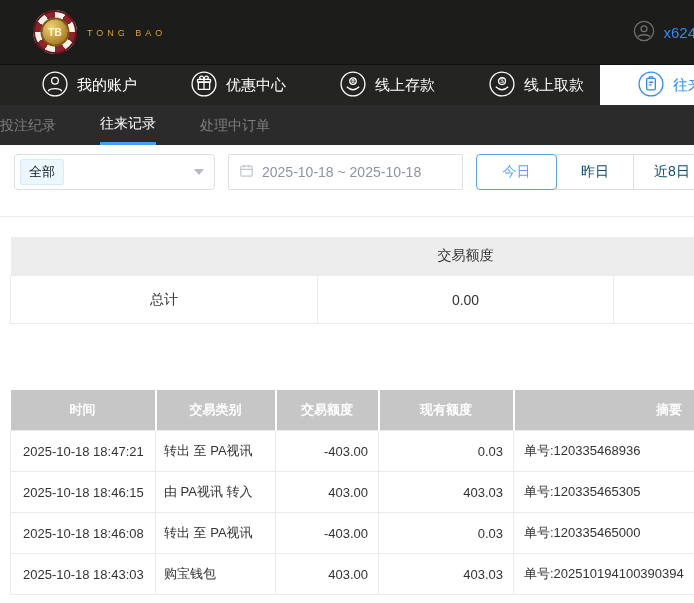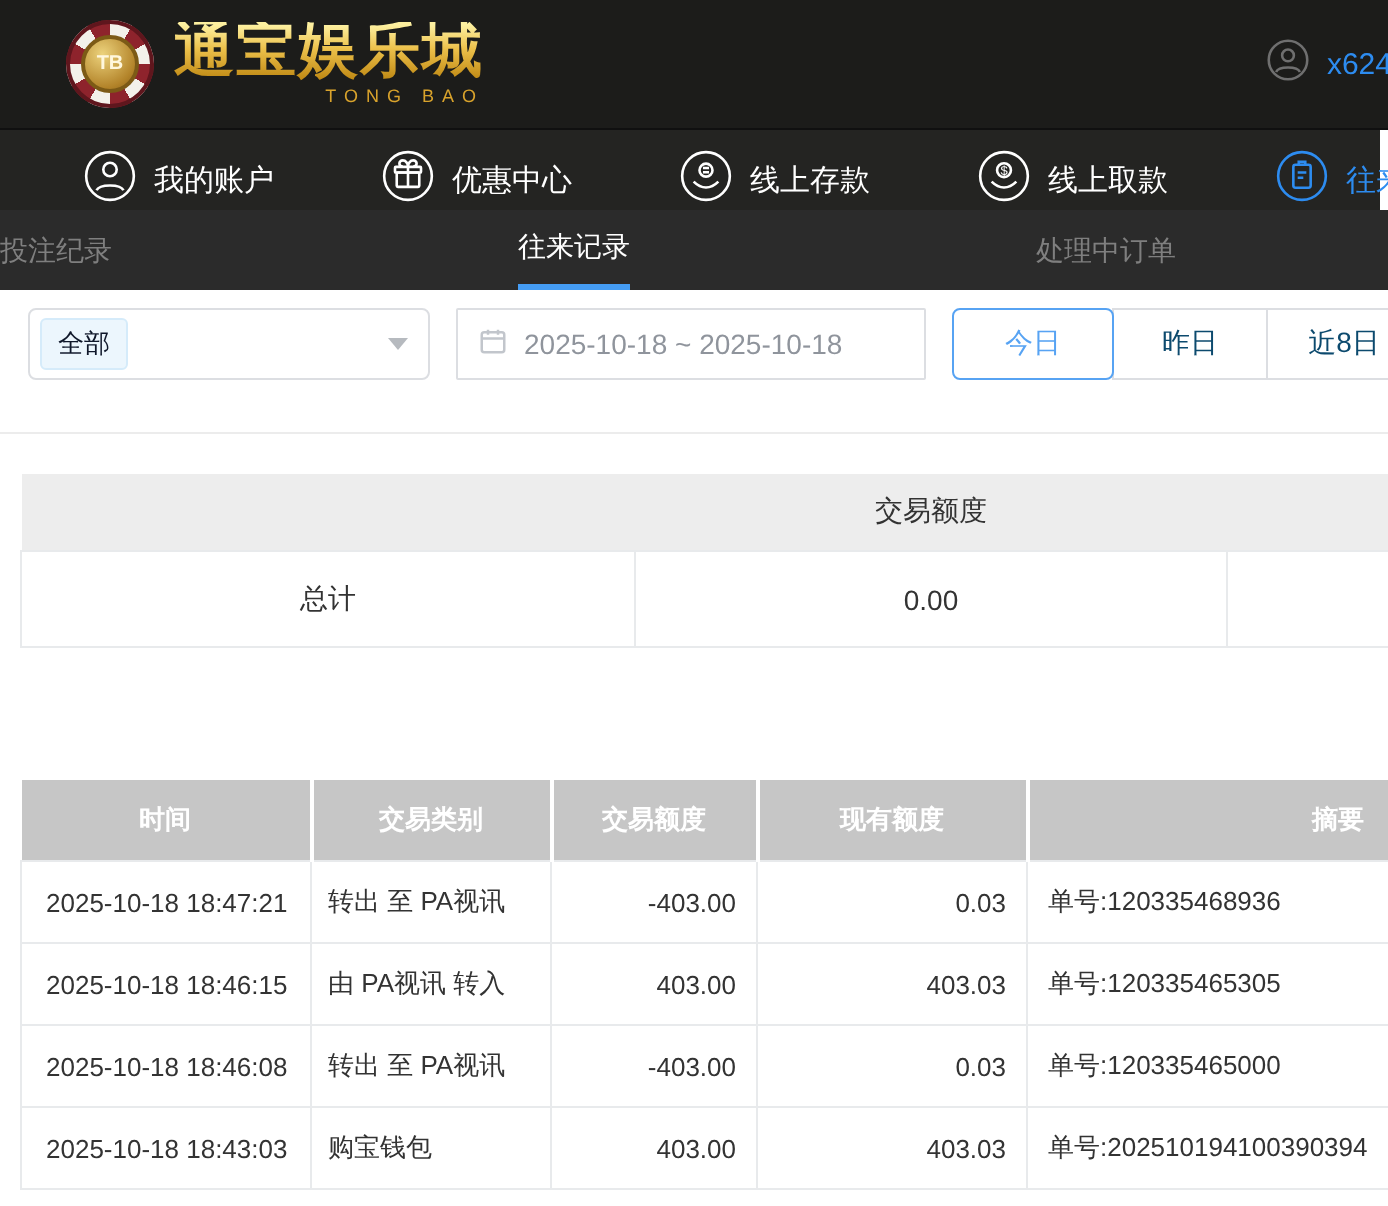--- a/index.html
+++ b/index.html
@@ -21,29 +21,29 @@
                color:#fff7dd; font-size:10px; font-weight:bold; display:flex; align-items:center; justify-content:center; }
   .brand-text { display:flex; flex-direction:column; }
   .brand-name { font-family:"Liberation Serif",serif; font-weight:bold; font-size:30px; line-height:1;
                 background:linear-gradient(180deg,#fdf0a0 5%,#ecc04a 45%,#c08a15 95%);
                 -webkit-background-clip:text; background-clip:text; color:transparent; letter-spacing:1px; }
   .brand-sub { font-size:9px; font-weight:normal; letter-spacing:4px; color:#d9a32c; text-align:right; margin-top:2px; }
   .user { position:absolute; right:-2px; top:0; height:65px; display:flex; align-items:center; gap:8px; cursor:pointer; }
   .username { color:#2d8cf0; font-size:15px; white-space:nowrap; }
 
   
-  .mainnav { position:absolute; top:65px; left:0; width:690px; height:40px; background:#242422;
-             display:flex; align-items:flex-end; padding-left:42px; gap:54px; box-sizing:border-box; }
+  .mainnav { position:absolute; top:65px; left:0; width:600px; height:40px; background:#242422;
+             display:flex; align-items:center; padding-left:42px; gap:54px; box-sizing:border-box; }
   .nav-item { display:flex; align-items:center; gap:9px; color:#fff; font-size:15px; white-space:nowrap;
               flex:none; cursor:pointer; }
   .nav-item.active { color:#2d8cf0; }
 
   
   .subnav { position:absolute; top:105px; left:0; width:694px; height:40px; background:#2b2b2b;
-            display:flex; justify-content:space-between; padding-right:106px; gap:32px; box-sizing:border-box; }
+            display:flex; justify-content:flex-start; padding-right:106px; gap:44px; box-sizing:border-box; }
   .subtab { height:40px; line-height:40px; color:#7f7f7f; font-size:14px; box-sizing:border-box; cursor:pointer; }
   .subtab.active { color:#fff; border-bottom:3px solid #459df5; line-height:37px; }
 
   
   .filters { position:absolute; top:154px; left:14px; display:flex; gap:13px; }
   .select-box { width:201px; height:36px; border:1px solid #dcdee2; border-radius:4px; box-sizing:border-box;
                 display:flex; align-items:center; padding:0 10px 0 5px; background:#fff; cursor:pointer; }
   .select-tag { background:#ecf6fd; border:1px solid #d5ebfa; color:#0f172a; font-size:13px;
                 padding:3px 8px; border-radius:3px; }
   .select-arrow { margin-left:auto; width:0; height:0; border-left:5px solid transparent;
@@ -87,21 +87,20 @@
 <body>
 
 <div class="page">
 
   <header class="topbar">
     <div class="brand">
       <div class="chip">
         <span class="chip-core">TB</span>
       </div>
       <div class="brand-text">
-        <div class="brand-name">通宝娱乐城</div>
         <div class="brand-sub">TONG BAO</div>
       </div>
     </div>
     <div class="user">
       <span>
         <svg width="22" height="22" viewBox="0 0 24 24" fill="none" stroke="#6f6f6f" stroke-width="1.4">
           <circle cx="12" cy="12" r="10.5"></circle>
             <circle cx="12" cy="9.5" r="3.2"></circle>
           <path d="M5.5 18.5c1.4-3.2 11.6-3.2 13 0"></path>
         </svg>

